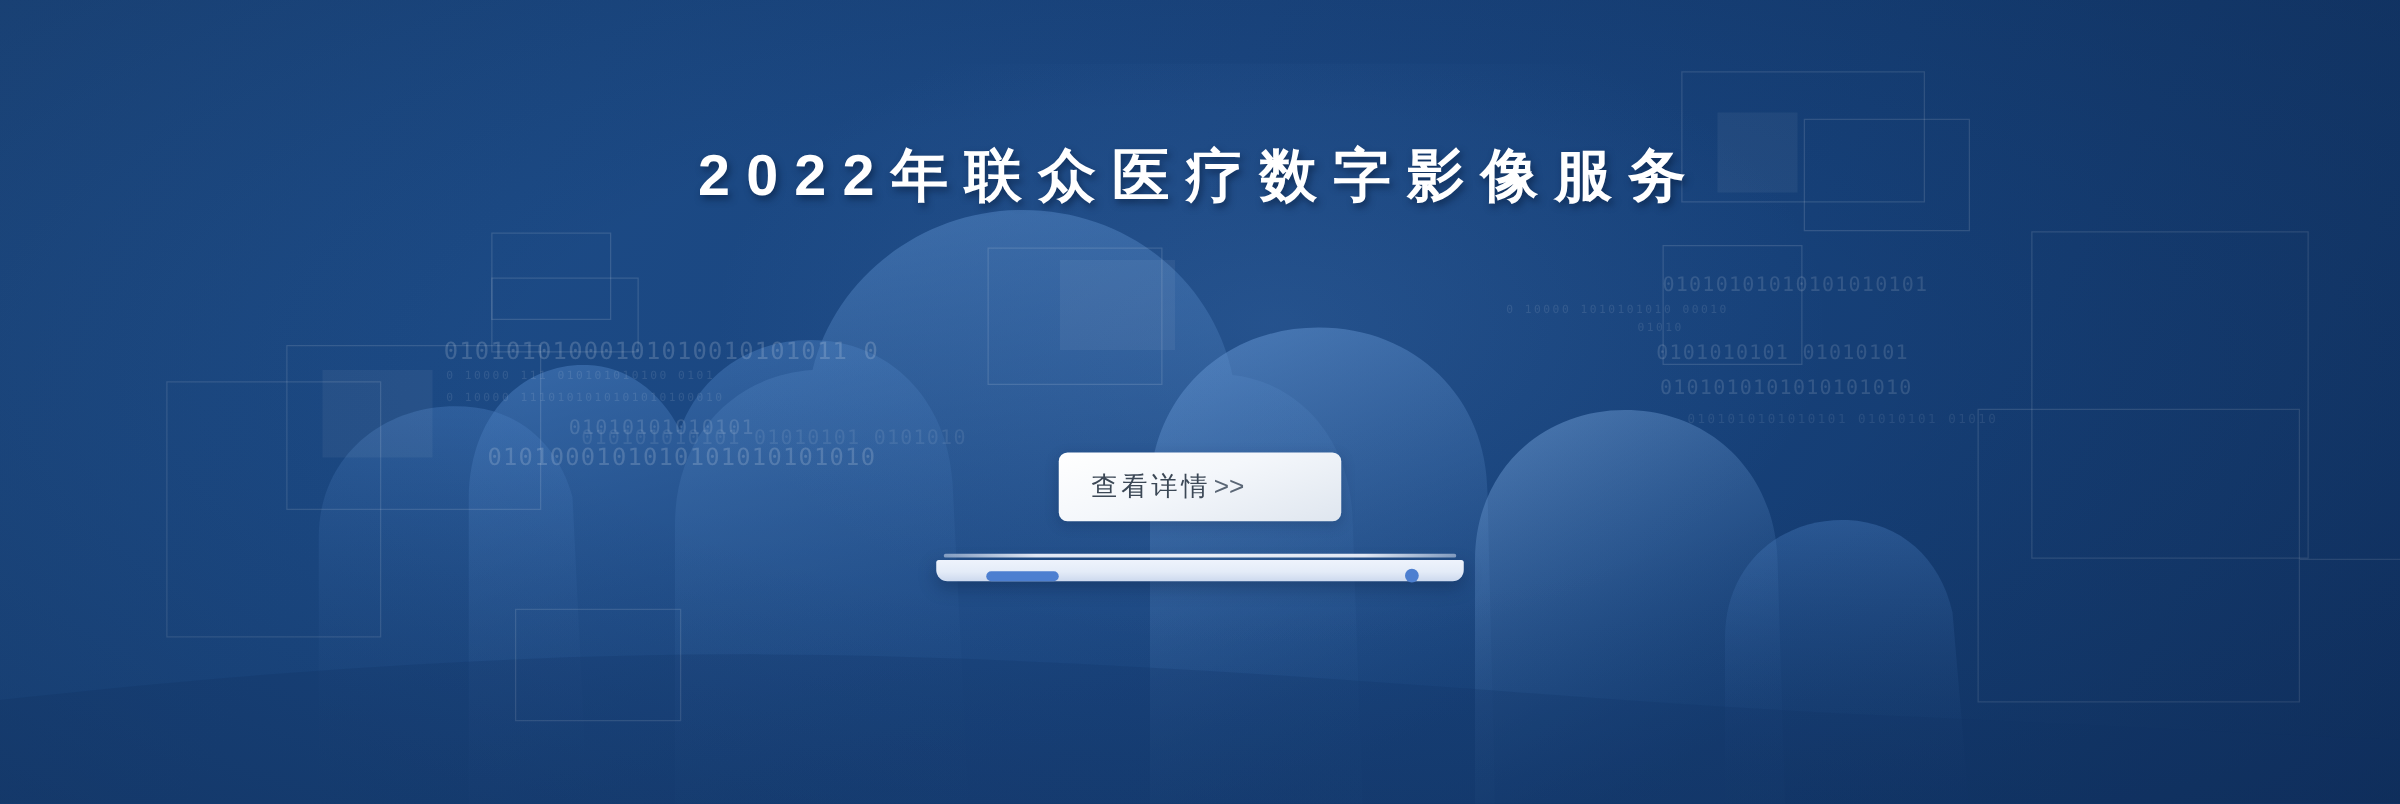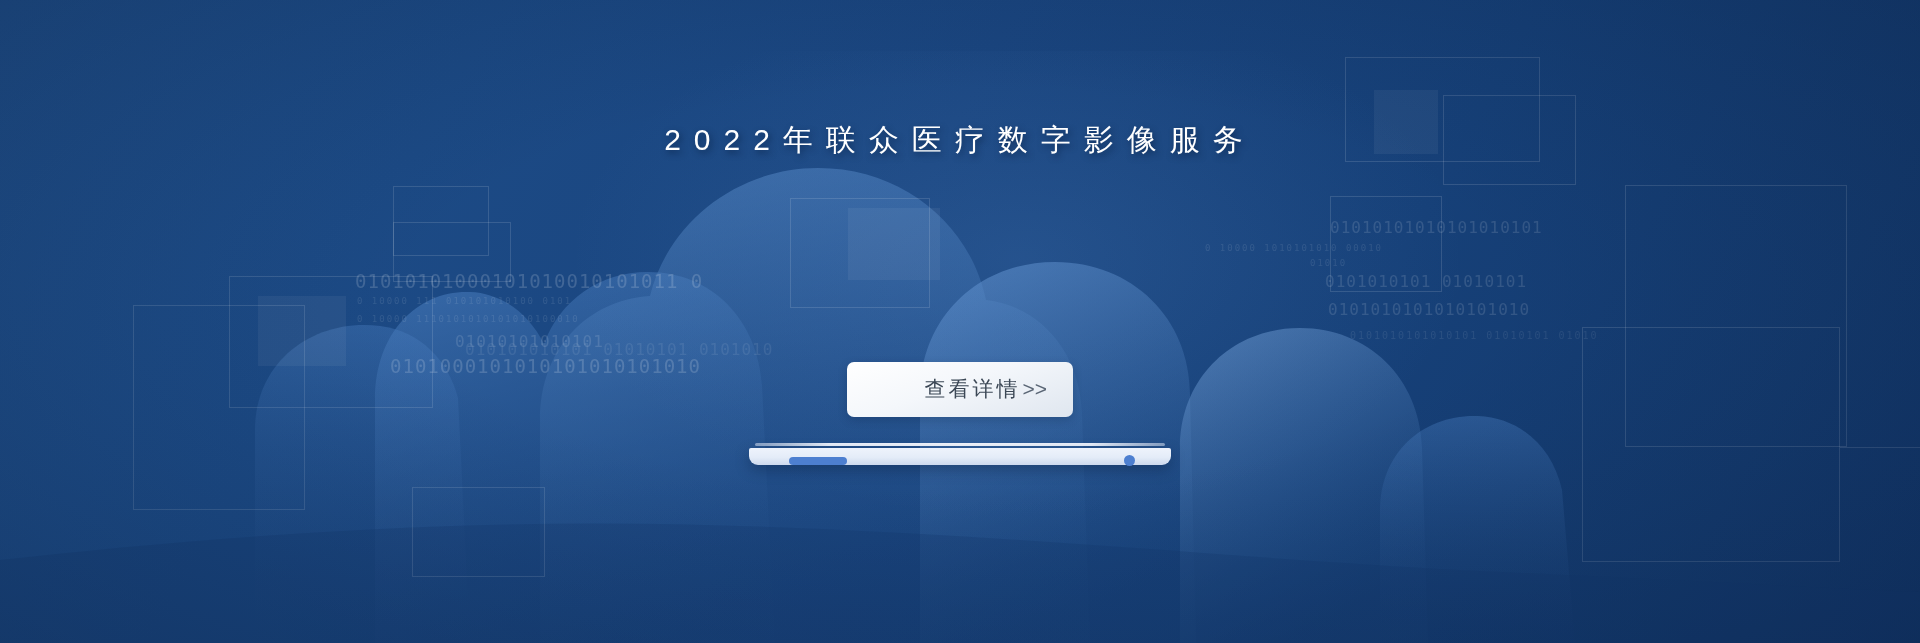--- a/index.html
+++ b/index.html
@@ -82,24 +82,24 @@
   .title-wrap {
     position: absolute;
     left: 0;
     top: 96px;
     width: 1920px;
     text-align: center;
     z-index: 12;
   }
   .title-line {
     color: #ffffff;
-    font-size: 30px;
+    font-size: 46px;
     line-height: 88px;
     letter-spacing: 13px;
-    font-weight: 400;
+    font-weight: 700;
     text-shadow: 2px 3px 6px rgba(6,24,52,0.55);
     white-space: nowrap;
   }
   .title-line.l2 {
     letter-spacing: 11px;
   }
 
   
   .cta-wrap {
     position: absolute;
@@ -112,21 +112,21 @@
   .cta-btn {
     display: inline-block;
     box-sizing: border-box;
     min-width: 226px;
     padding: 13px 26px 14px;
     border-radius: 7px;
     background: linear-gradient(160deg, #ffffff 0%, #f4f7fb 45%, #dfe6ef 100%);
     color: #3c4856;
     font-size: 21px;
     letter-spacing: 3px;
-    text-align: right;
+    text-align: left;
     border: none;
     cursor: pointer;
     box-shadow: 0 3px 10px rgba(8,28,58,0.22);
     font-family: "Liberation Sans", "DejaVu Sans", sans-serif;
   }
   .cta-btn .chev {
     letter-spacing: 0px;
     margin-left: 2px;
     color: #5a6675;
   }

